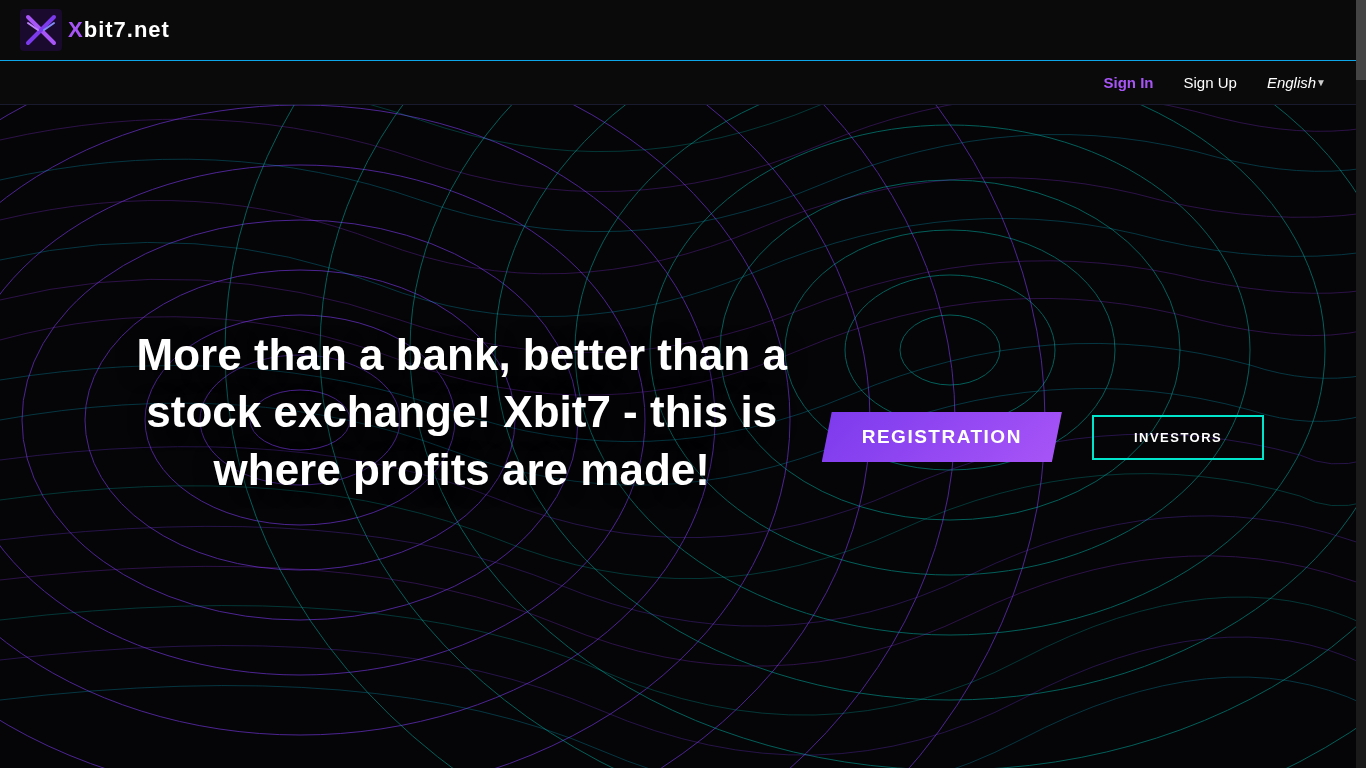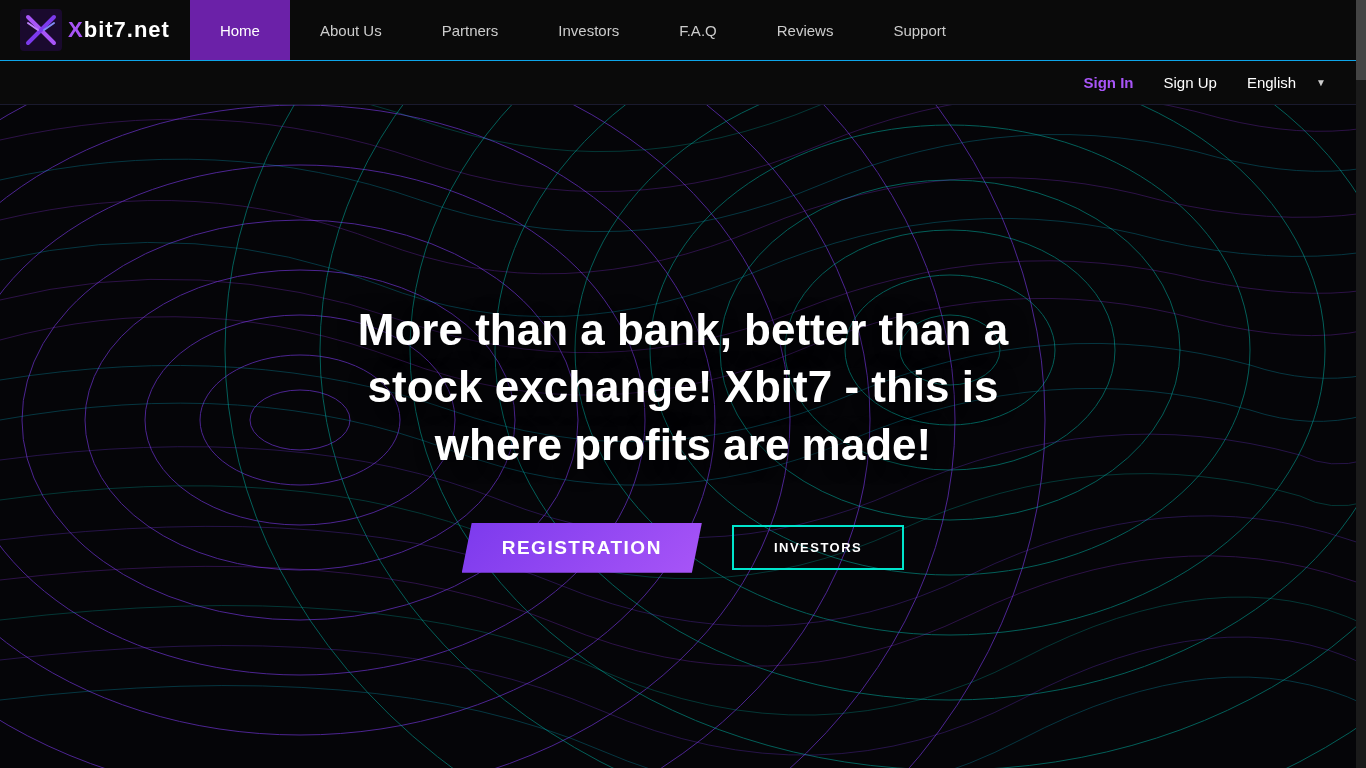--- a/index.html
+++ b/index.html
@@ -33,21 +33,20 @@
     .nav-top {
       display: flex;
       align-items: center;
       height: 60px;
       padding: 0 20px;
     }
 
     .logo-area {
       display: flex;
       align-items: center;
-      margin-right: 20px;
       text-decoration: none;
     }
 
     .logo-icon {
       width: 42px;
       height: 42px;
       margin-right: 6px;
     }
 
     .logo-text {
@@ -110,35 +109,36 @@
       text-decoration: none;
       cursor: pointer;
       text-align: center;
     }
 
     .lang-selector {
       color: #fff;
       font-size: 15px;
       display: flex;
       align-items: center;
-      gap: 20px;
-      cursor: pointer;
+      gap: 0;
+      cursor: pointer;
+      font-style: italic;
     }
 
     .lang-arrow {
       font-size: 10px;
       color: #ccc;
     }
 
     
     .hero {
       position: relative;
       z-index: 5;
       display: flex;
-      flex-direction: column;
+      flex-direction: row;
       align-items: center;
       justify-content: center;
       height: calc(768px - 104px);
       text-align: center;
       padding: 0 20px;
     }
 
     .hero-title {
       color: #fff;
       font-size: 44px;
@@ -263,29 +263,20 @@
         <line x1="34" y1="8" x2="8" y2="34" stroke="#7c3aed" stroke-width="4" stroke-linecap="round"></line>
 
         <line x1="8" y1="14" x2="18" y2="21" stroke="#c084fc" stroke-width="2" stroke-linecap="round"></line>
         <line x1="34" y1="14" x2="24" y2="21" stroke="#818cf8" stroke-width="2" stroke-linecap="round"></line>
       </svg>
       <span class="logo-text">
         <span>X</span><span style="color:#fff;">bit7.net</span>
       </span>
     </a>
 
-    <div class="nav-links">
-      <a class="nav-link active" href="#">Home</a>
-      <a class="nav-link" href="#">About Us</a>
-      <a class="nav-link" href="#">Partners</a>
-      <a class="nav-link" href="#">Investors</a>
-      <a class="nav-link" href="#">F.A.Q</a>
-      <a class="nav-link" href="#">Reviews</a>
-      <a class="nav-link" href="#">Support</a>
-    </div>
   </div>
 
   <div class="nav-bottom">
     <a class="sign-in" href="#">Sign In</a>
     <a class="sign-up" href="#">Sign Up</a>
     <div class="lang-selector">
       <span>English</span>
       <span class="lang-arrow">▼</span>
     </div>
   </div>

